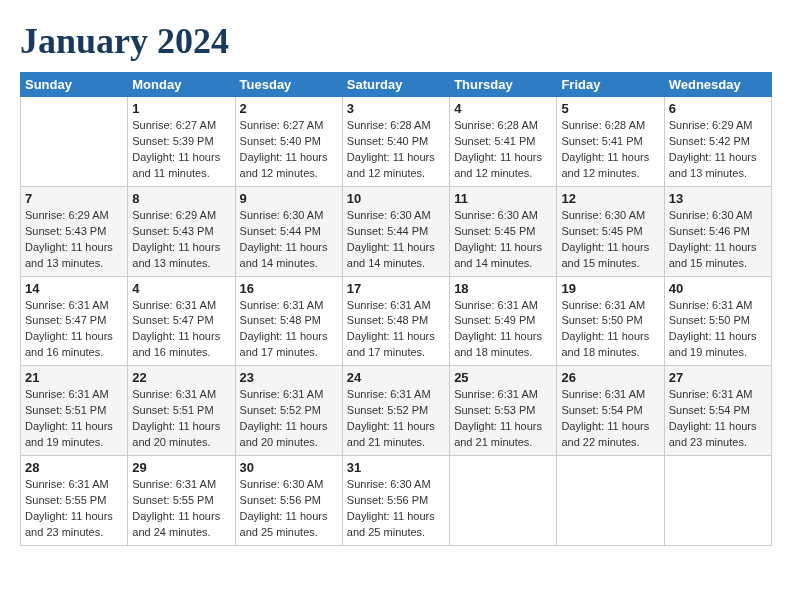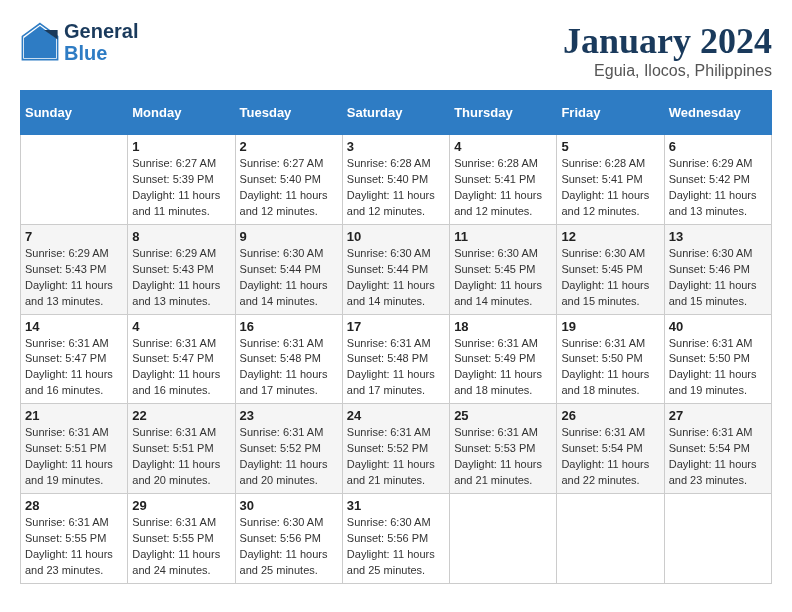--- a/index.html
+++ b/index.html
@@ -42,21 +42,21 @@
       color: #555;
     }
     table {
       width: 100%;
       border-collapse: collapse;
       font-size: 11px;
     }
     thead th {
       background-color: #2e7cc4;
       color: #fff;
-      padding: 14px 4px;
+      padding: 4px 4px;
       text-align: left;
       font-size: 13px;
       font-weight: bold;
       border: 1px solid #2e7cc4;
       margin-left: 24px;
     }
     tbody td {
       border: 1px solid #ccc;
       vertical-align: top;
       padding: 4px;
@@ -82,34 +82,22 @@
       background-color: #f5f5f5;
     }
     .empty-cell {
       background-color: #f9f9f9;
     }
   </style>
 </head>
 <body>
 
 <div class="header">
-  <div class="logo">
-    <svg class="logo-icon" viewBox="0 0 50 50" xmlns="http://www.w3.org/2000/svg">
-      <polygon points="25,5 45,20 45,45 5,45 5,20" fill="#2e7cc4"></polygon>
-      <polygon points="25,2 47,18 47,47 3,47 3,18" fill="none" stroke="#2e7cc4" stroke-width="2"></polygon>
-      <polygon points="30,10 47,22 47,10" fill="#1a3a5c"></polygon>
-    </svg>
-    <div>
-      <div style="color:#1a3a5c;font-size:20px;line-height:1.1;">General</div>
-      <div style="color:#2e7cc4;font-size:20px;line-height:1.1;">Blue</div>
-    </div>
-  </div>
   <div class="title-block">
     <div class="main-title">January 2024</div>
-    <div class="subtitle">Eguia, Ilocos, Philippines</div>
   </div>
 </div>
 
 <table>
   <thead>
     <tr>
     <th>Sunday</th>
         <th>Monday</th>
         <th>Tuesday</th>
         <th>Saturday</th>

